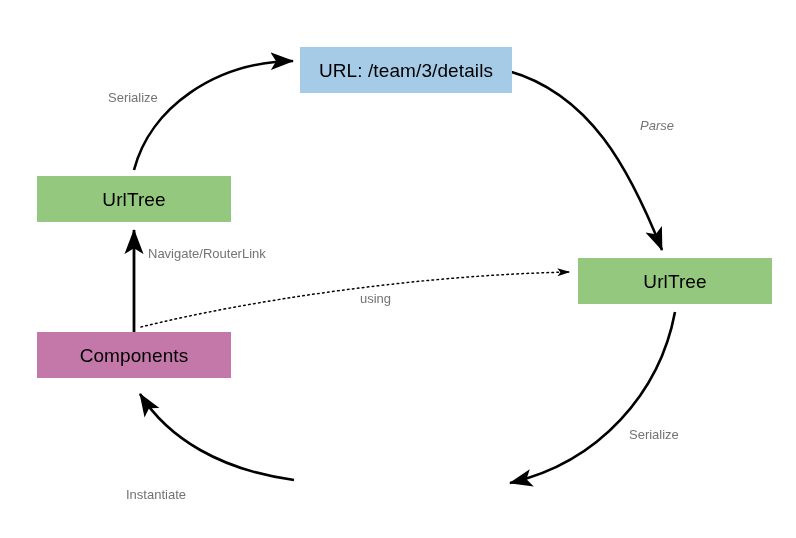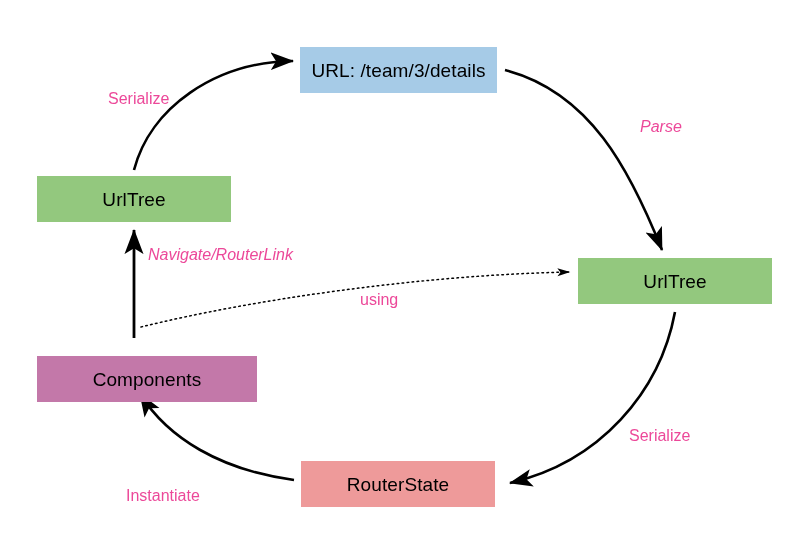--- a/index.html
+++ b/index.html
@@ -31,22 +31,22 @@
     justify-content: center;
     box-sizing: border-box;
     font-size: 19px;
     color: #000000;
     line-height: 1;
     letter-spacing: 0.1px;
     white-space: nowrap;
   }
   .edge-label {
     position: absolute;
-    font-size: 16px;
-    color: #ec4899;
+    font-size: 13px;
+    color: #737373;
     line-height: 1;
     white-space: nowrap;
   }
 </style>
 </head>
 <body>
 
 <div id="canvas">
 
   <svg id="diagram-svg" viewBox="0 0 796 538">
@@ -65,45 +65,42 @@
 
     <path d="M 675,312 C 660,392 600,462 510,483" fill="none" stroke="#000000" stroke-width="2.6" marker-end="url(#arrow-solid)"></path>
 
     <path d="M 294,480 C 220,470 168,438 140,394" fill="none" stroke="#000000" stroke-width="2.6" marker-end="url(#arrow-solid)"></path>
 
     <path d="M 134,338 L 134,230" fill="none" stroke="#000000" stroke-width="2.8" marker-end="url(#arrow-solid)"></path>
 
     <path d="M 141,327 C 250,300 420,275 570,272" fill="none" stroke="#000000" stroke-width="1.5" stroke-dasharray="1.6 3.4" stroke-linecap="round" marker-end="url(#arrow-dot)"></path>
   </svg>
 
-  <div class="node" style="left:300px; top:47px; width:197px; height:46px; background:#a6cbe7;">
+  <div class="node" style="left:300px; top:47px; width:212px; height:46px; background:#a6cbe7;">
     <span>URL: /team/3/details</span>
   </div>
 
   <div class="node" style="left:37px; top:176px; width:194px; height:46px; background:#93c87e;">
     <span>UrlTree</span>
   </div>
 
   <div class="node" style="left:578px; top:258px; width:194px; height:46px; background:#93c87e;">
     <span>UrlTree</span>
   </div>
 
-  <div class="node" style="left:37px; top:356px; width:220px; height:46px; background:#c378a9;">
+  <div class="node" style="left:37px; top:332px; width:194px; height:46px; background:#c378a9;">
     <span>Components</span>
   </div>
 
-  <div class="node" style="left:301px; top:461px; width:194px; height:46px; background:#ee9a9a;">
-    <span>RouterState</span>
-  </div>
 
   <div class="edge-label" style="left:108px; top:91px;">Serialize</div>
 
   <div class="edge-label" style="left:640px; top:119px;font-style:italic;">Parse</div>
 
   <div class="edge-label" style="left:629px; top:428px;">Serialize</div>
 
   <div class="edge-label" style="left:126px; top:468px;margin-top:20px;">Instantiate</div>
 
-  <div class="edge-label" style="left:148px; top:247px;font-style:italic;">Navigate/RouterLink</div>
+  <div class="edge-label" style="left:148px; top:247px;">Navigate/RouterLink</div>
 
   <div class="edge-label" style="left:360px; top:292px;text-align:right;">using</div>
 
 </div>
 
 </body></html>

